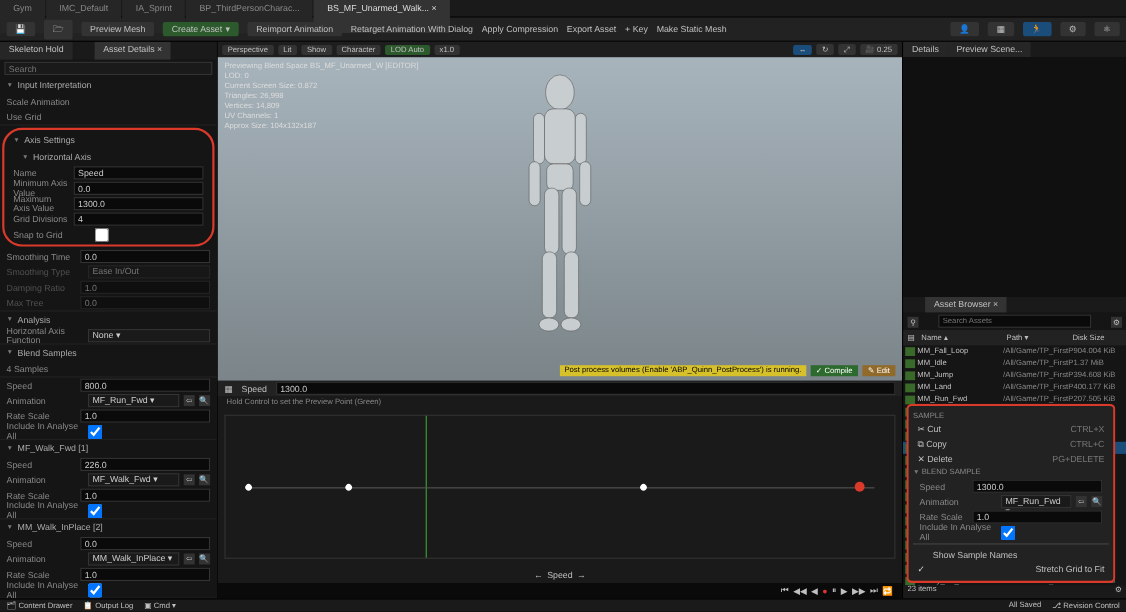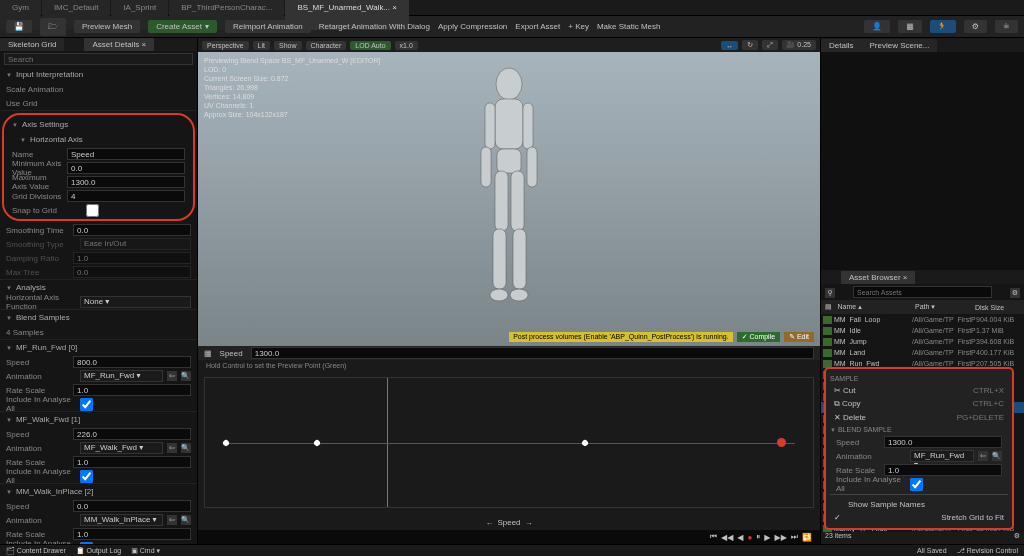--- a/index.html
+++ b/index.html
@@ -42,21 +42,21 @@
   .bspanel { height:198px; background:#1a1a1a; display:flex; flex-direction:column; }
   .bshdr { height:14px; display:flex; align-items:center; padding:0 6px; gap:8px; font-size:8px; background:#222; }
   .bsgraph { flex:1; position:relative; margin:6px; border:1px solid #333; background:#1a1a1a; }
   .bsline { position:absolute; top:50%; left:3%; right:3%; height:1px; background:#555; }
   .bsdot { position:absolute; top:50%; width:6px; height:6px; margin-top:-3px; background:#fff; border-radius:50%; transform:rotate(45deg); }
   .bsactive { position:absolute; top:50%; width:9px; height:9px; margin-top:-5px; background:#d93a2a; border-radius:50%; }
   .bsplay { position:absolute; top:0; bottom:0; width:1px; background:#3aa33a; left:30%; }
   .bsctrl { height:16px; display:flex; align-items:center; justify-content:center; gap:4px; font-size:8px; }
   .transport { height:14px; background:#0a0a0a; display:flex; align-items:center; justify-content:flex-end; gap:4px; padding:0 8px; font-size:8px; }
   .right { width:204px; background:#151515; border-left:1px solid #000; display:flex; flex-direction:column; overflow:hidden;}
-  .rtabs { height:14px; display:flex; background:#1a1a1a; font-size:8px; gap:0;align-items:center;}
+  .rtabs { height:14px; display:flex; background:#1a1a1a; font-size:8px; gap:0;}
   .rsearch { height:16px; padding:2px 4px; display:flex; gap:18px;align-items:flex-end; }
   .rsearch input { flex:1; background:#0a0a0a; border:1px solid #333; height:12px; font-size:7px; color:#aaa; padding:0 3px; }
   .rth { display:flex; height:14px; background:#222; font-size:7px; align-items:center; }
   .rth span:nth-child(1){ width:90px; padding-left:4px;}
   .rth span:nth-child(2){ width:64px;}
   .rth span:nth-child(3){ flex:1;}
   .rlist { flex:1; overflow-y:auto; font-size:7px; }
   .ritm { display:flex; height:11px; align-items:center; }
   .ritm .ic { width:9px; height:8px; background:#3a6a2a; margin:0 2px; }
   .ritm.sel { background:#1a4d7a; }
@@ -97,21 +97,21 @@
   <span class="tbtn">▦</span>
   <span class="tbtn" style="background:#1a4d7a">🏃</span>
   <span class="tbtn">⚙</span>
   <span class="tbtn">⚛</span>
 </div>
 
 <div class="main">
 
   <div class="left">
     <div class="ltabs">
-      <div class="ltab">Skeleton Grid</div>
+      <div class="ltab">Skeleton Hold</div>
       <div class="ltab active"><span>Asset Details</span> ×</div>
     </div>
     <div style="padding:2px 4px"><input class="inp dark" placeholder="Search" style="width: 100%;"></div>
 
     <div class="sect">
         <div class="secth">
           <span class="caret">▼</span>
           <span>Input Interpretation</span>
         </div>
       <div class="row">
@@ -187,21 +187,20 @@
           <span class="caret">▼</span>
           <span>Blend Samples</span>
         </div>
       <div class="row">
           <label>4 Samples</label>
         </div>
     </div>
 
     <div id="samples-host">
         <div class="sect">
-    <div class="secth"><span class="caret">▼</span>MF_Run_Fwd [0]</div>
     <div class="row">
             <label>Speed</label>
             <input class="inp" value="800.0" style="">
           </div>
     <div class="row">
             <label>Animation</label>
             <span class="inp dark">MF_Run_Fwd ▾</span>
             <span class="micro">⇦</span>
             <span class="micro">🔍</span>
           </div>

